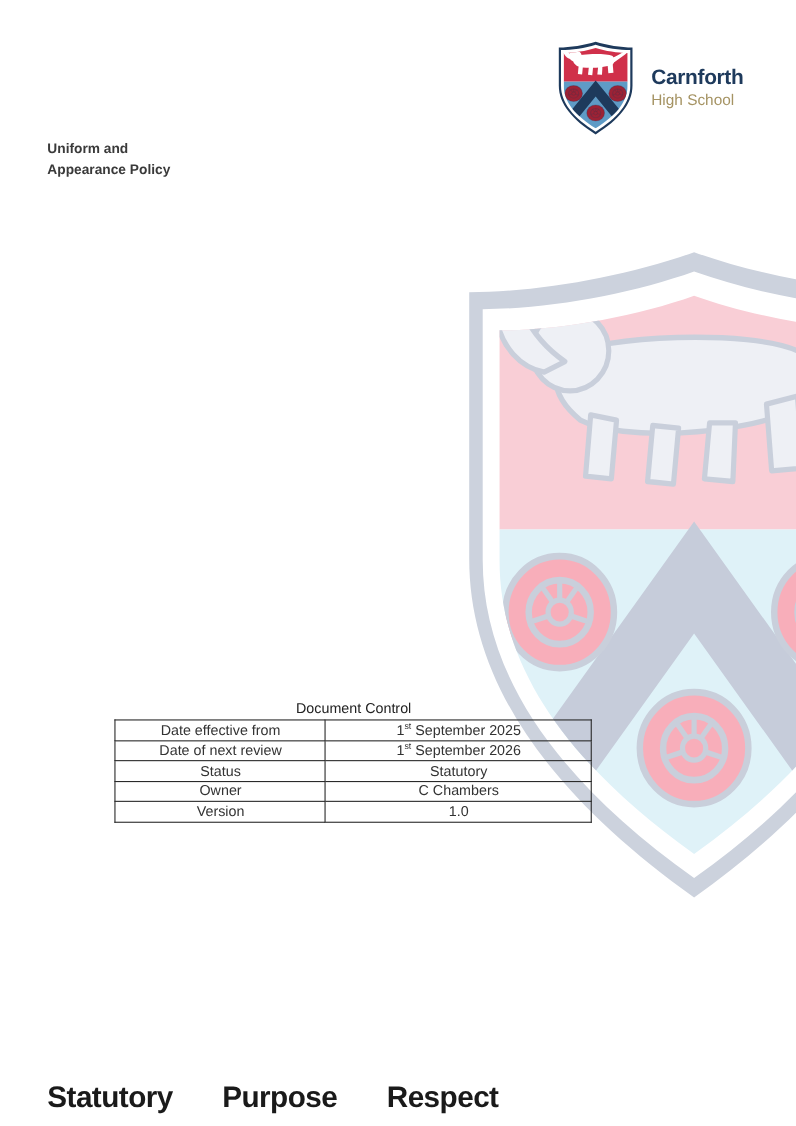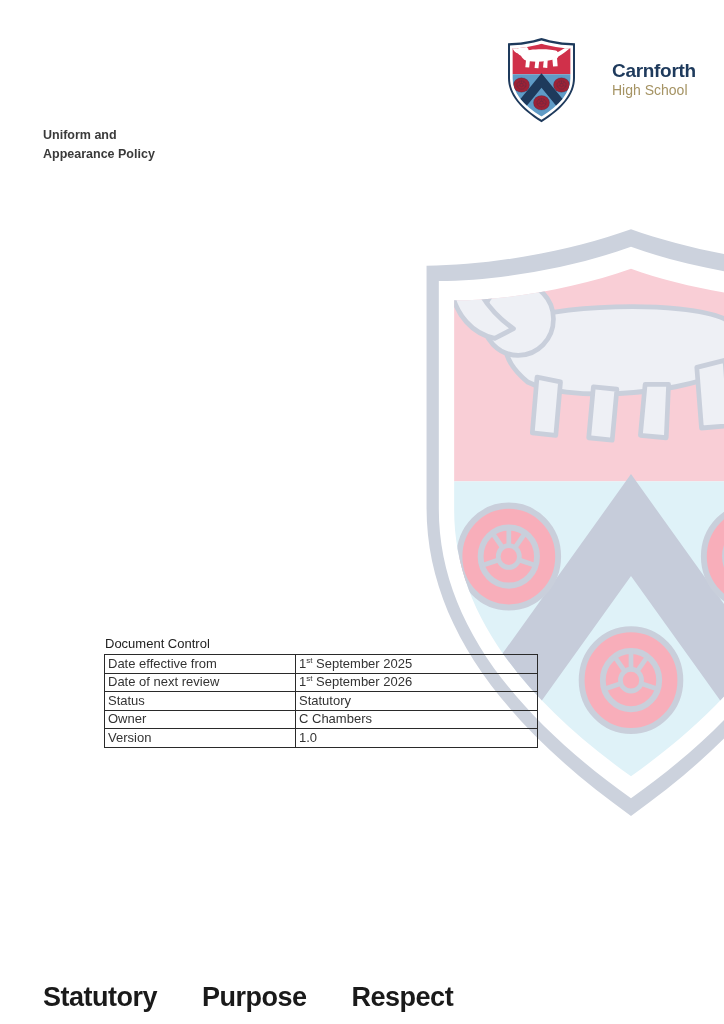--- a/index.html
+++ b/index.html
@@ -44,21 +44,20 @@
   .logo-crest{
     position:absolute;
     left:503px;top:37px;
     width:77px;height:87px;
     z-index:2;
   }
   .logo-text{
     position:absolute;
     left:592px;top:60px;
     z-index:2;
-    margin-left:20px;
   }
   .school-name{
     font-size:19px;font-weight:700;
     letter-spacing:-0.3px;
     color:var(--navy);
     line-height:22px;
   }
   .school-subtitle{
     font-size:14px;font-weight:400;
     color:var(--tan);
@@ -71,20 +70,21 @@
     font-size:12.5px;font-weight:600;
     color:var(--title-gray);
     line-height:18.5px;
     z-index:2;
   }
   
   .doc-control{
     position:absolute;
     left:104px;top:636px;
     z-index:2;
+    text-align:center;
   }
   .dc-heading{
     font-size:13px;font-weight:500;
     color:#222;
     margin:0 0 3px 1px;
   }
   .dc-table{
     border-collapse:collapse;
     width:434px;
     table-layout:fixed;

